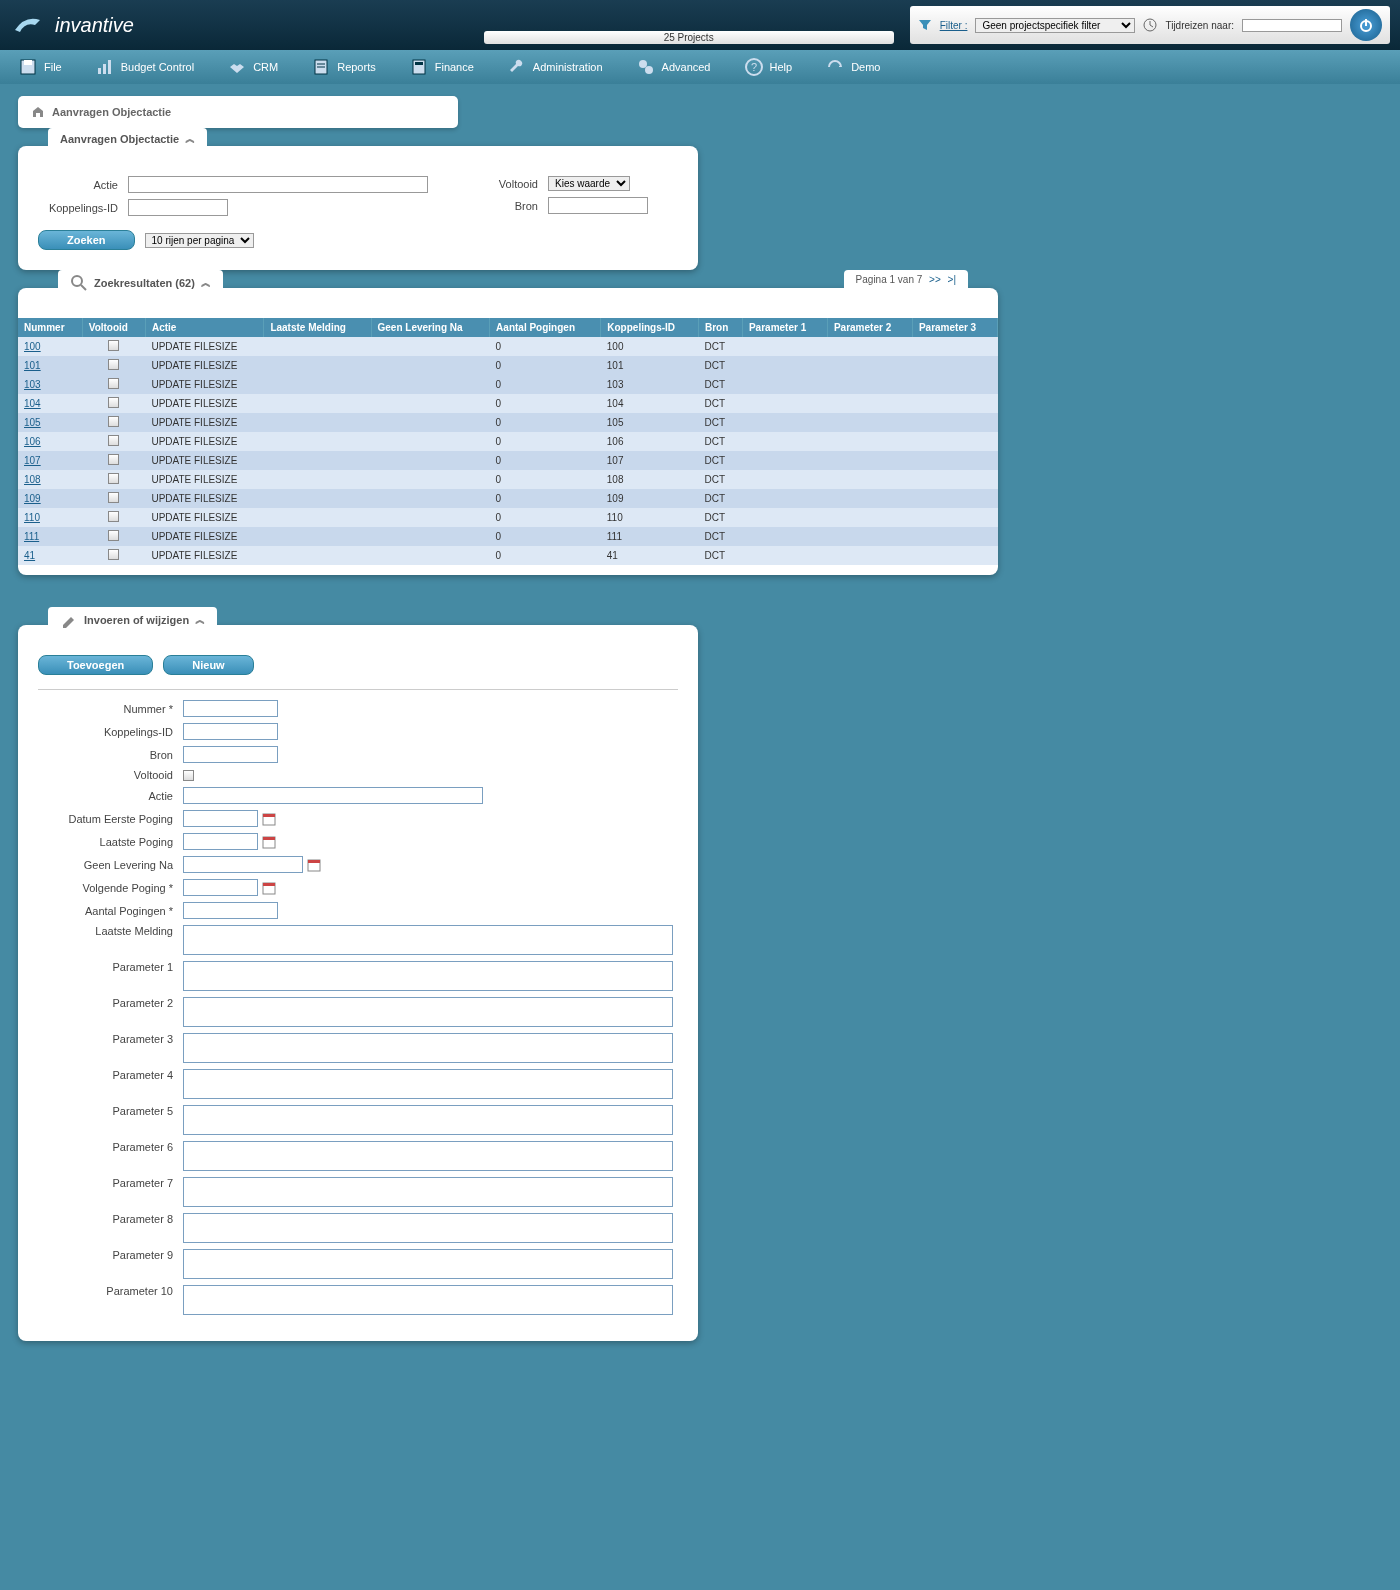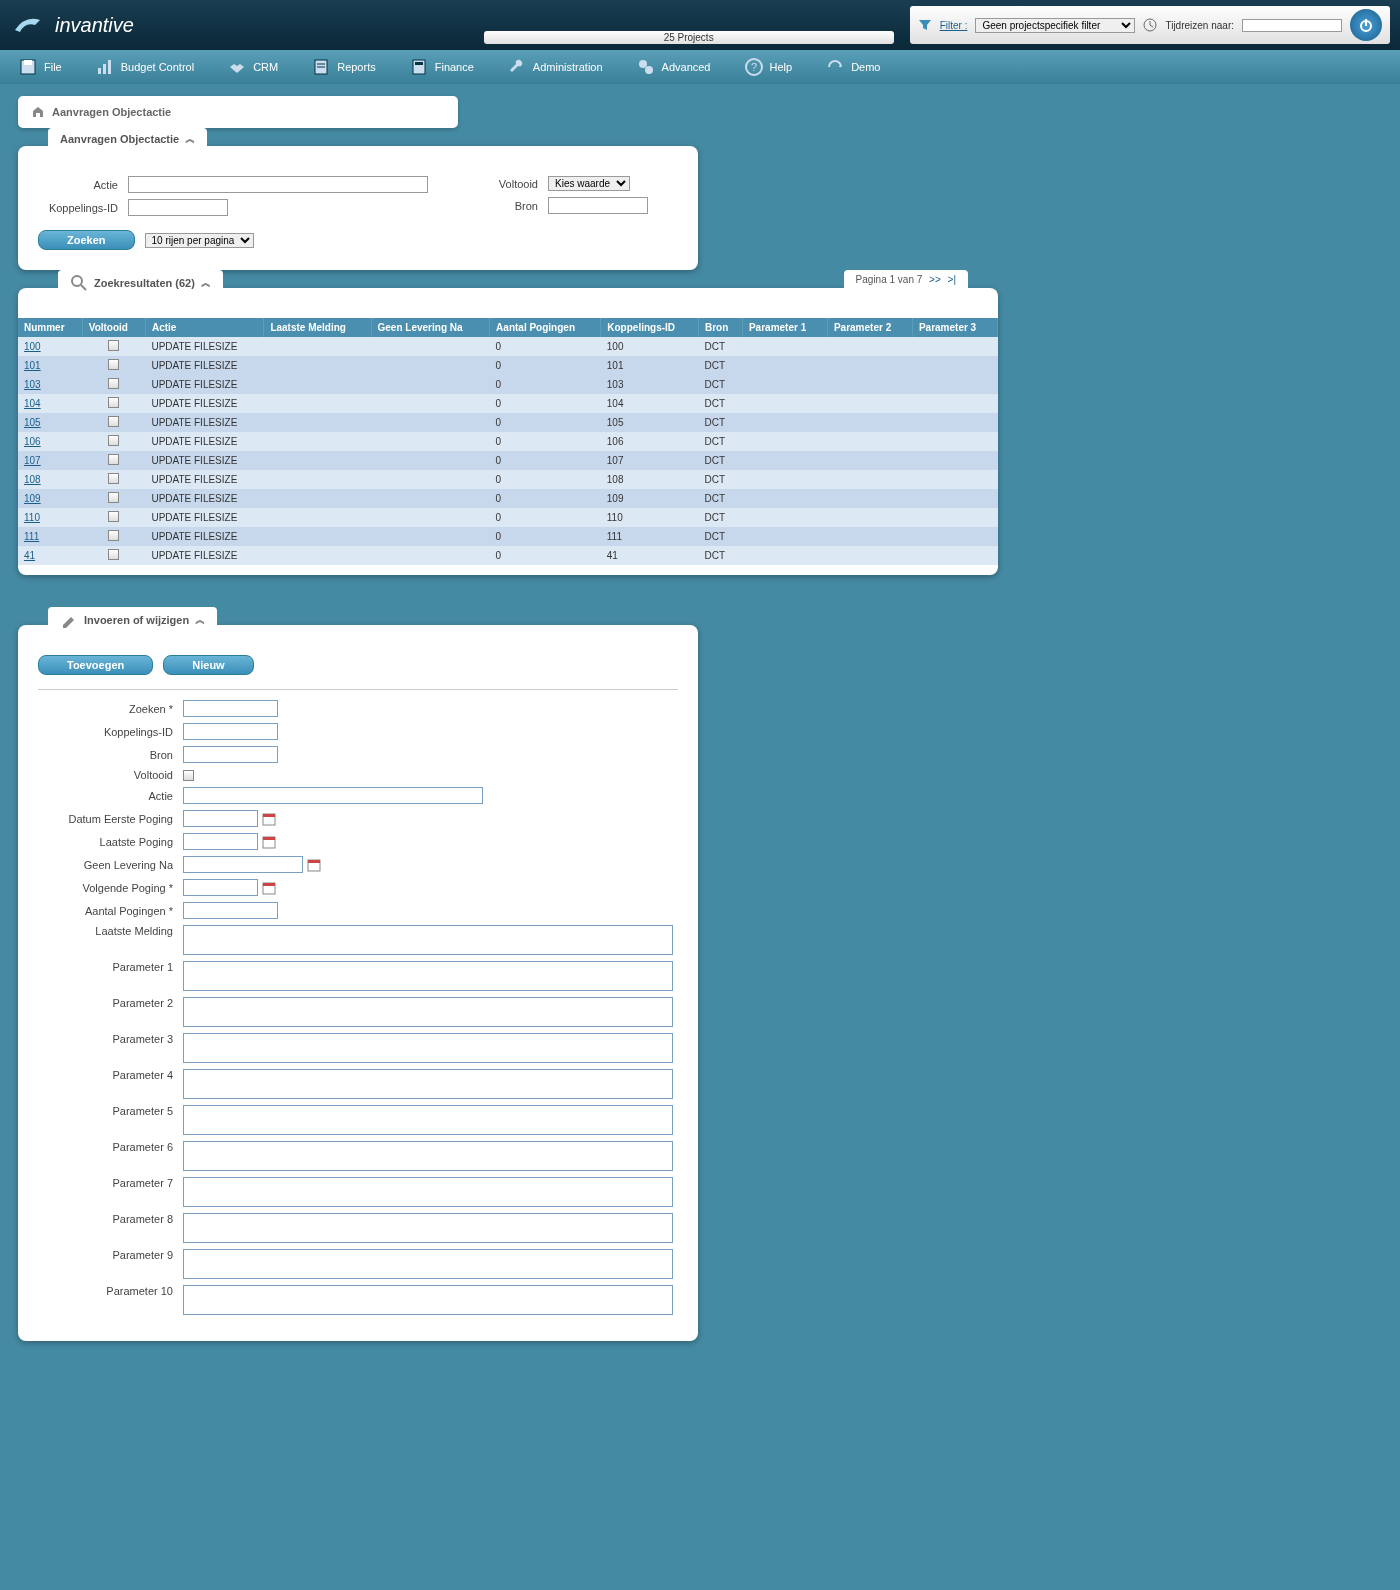--- a/index.html
+++ b/index.html
@@ -411,21 +411,21 @@
       </svg>
     <span>Invoeren of wijzigen</span>
     <span class="collapse-icon">︽</span>
   </div>
   <div class="btn-row">
     <button class="btn">Toevoegen</button>
     <button class="btn">Nieuw</button>
   </div>
   <hr class="sep">
   <div class="form-row">
-      <label class="form-label">Zoeken *</label>
+      <label class="form-label">Nummer *</label>
       <input class="form-input-sm" style="">
     </div>
   <div class="form-row">
       <label class="form-label">Koppelings-ID</label>
       <input class="form-input-sm" style="">
     </div>
   <div class="form-row">
       <label class="form-label">Bron</label>
       <input class="form-input-sm" style="">
     </div>

